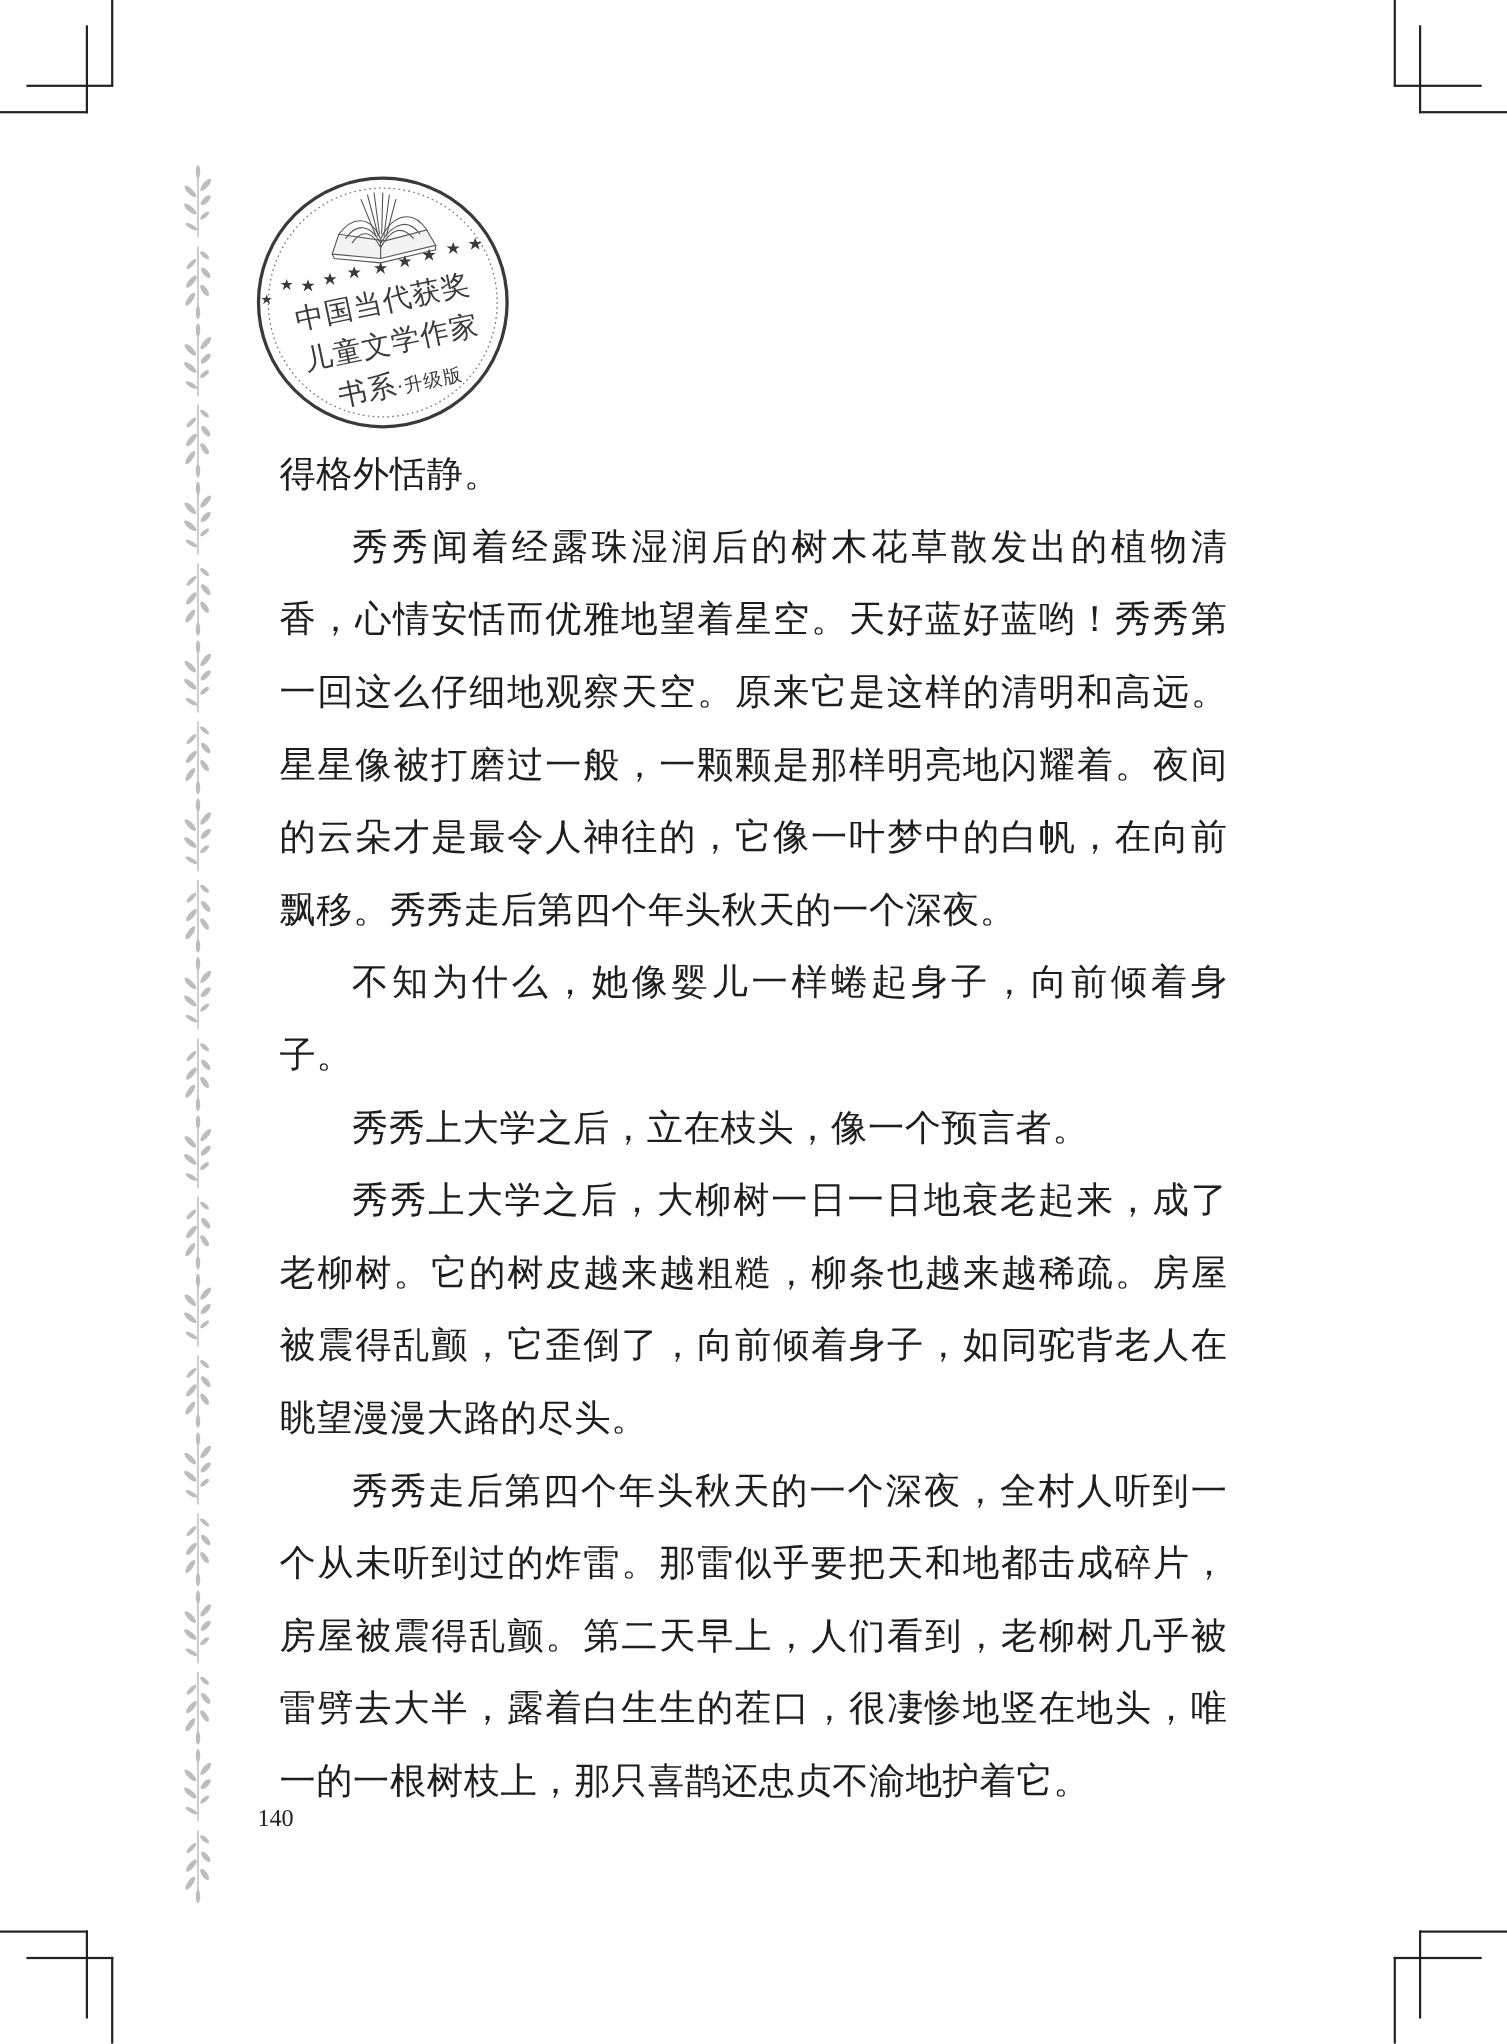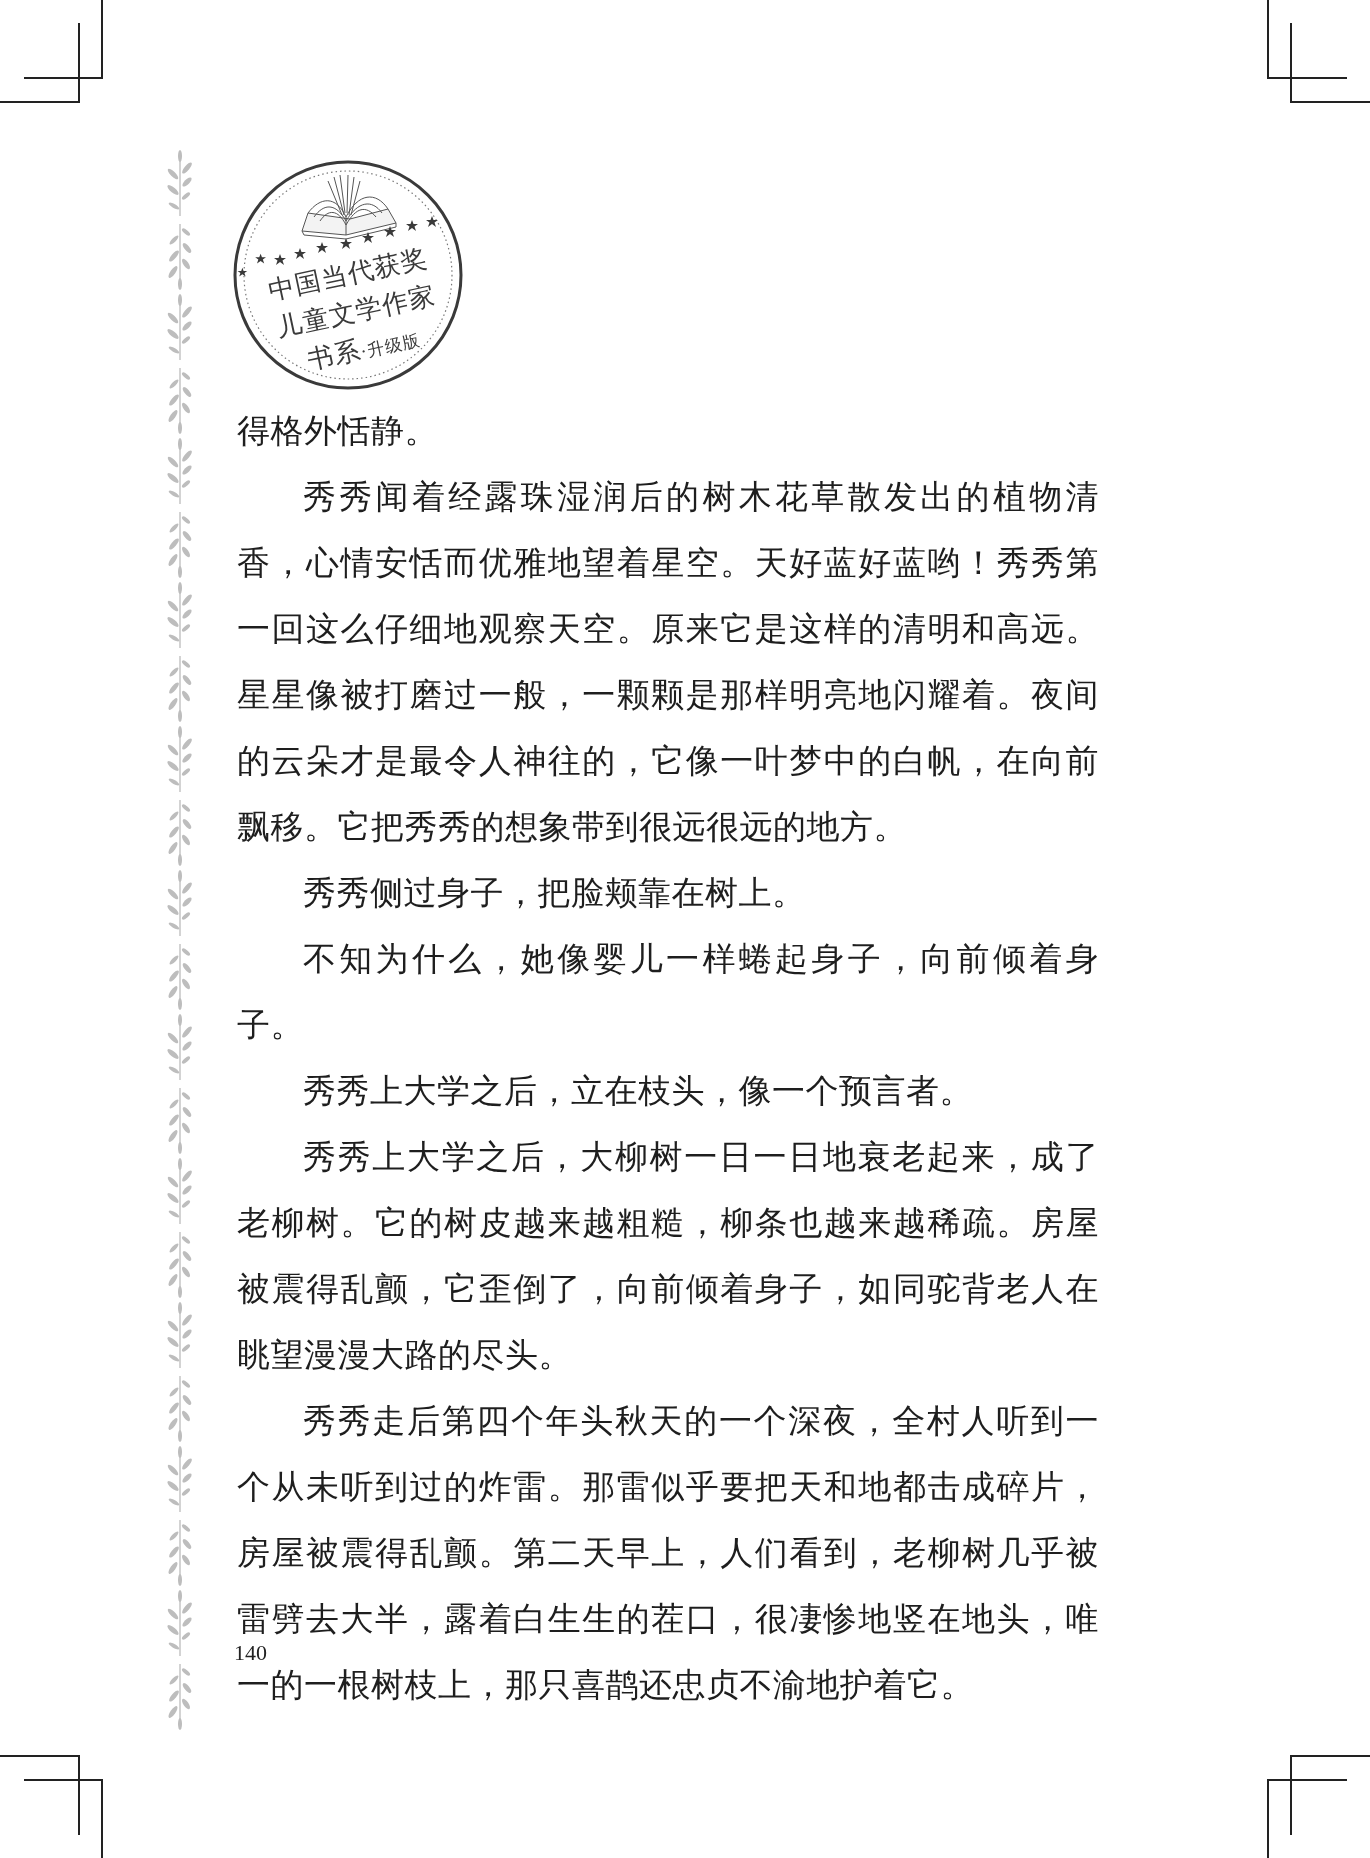--- a/index.html
+++ b/index.html
@@ -17,21 +17,21 @@
   }
   .badge-line {
     position: absolute; left: 0; width: 100%; text-align: center;
     font-family: "DejaVu Serif", serif; color: #3a3a3a; letter-spacing: 1px;
   }
   .badge-line.l1 { top: 102px; font-size: 26px; }
   .badge-line.l2 { top: 140px; font-size: 26px; }
   .badge-line.l3 { top: 178px; font-size: 26px; }
   .badge-line .small { font-size: 17px; }
   .content {
-    position: absolute; left: 237px; top: 398px; width: 862px;
+    position: absolute; left: 254px; top: 398px; width: 862px;
     font-size: 33px; line-height: 66px;
     font-family: "DejaVu Sans", "Liberation Sans", sans-serif;
     font-weight: 300; color: #1e1e1e;
     letter-spacing: 0.5px;
     text-align: justify;
   }
   .content p { margin: 0; }
   .content p.indent { text-indent: 2em; }
   .page-number {
     position: absolute; left: 234px; top: 1640px;
@@ -147,21 +147,20 @@
     <div class="badge-line l1">中国当代获奖</div>
     <div class="badge-line l2">儿童文学作家</div>
     <div class="badge-line l3">
       <span>书系</span><span class="small">·</span><span class="small">升级版</span>
     </div>
   </div>
 </div>
 
 <div class="content">
   <p>得格外恬静。</p>
-  <p class="indent">秀秀闻着经露珠湿润后的树木花草散发出的植物清香，心情安恬而优雅地望着星空。天好蓝好蓝哟！秀秀第一回这么仔细地观察天空。原来它是这样的清明和高远。星星像被打磨过一般，一颗颗是那样明亮地闪耀着。夜间的云朵才是最令人神往的，它像一叶梦中的白帆，在向前飘移。它把秀秀的想象带到很远很远的地方。</p>
-  <p class="indent">秀秀侧过身子，把脸颊靠在树上。</p>
+  <p class="indent">秀秀闻着经露珠湿润后的树木花草散发出的植物清香，心情安恬而优雅地望着星空。天好蓝好蓝哟！秀秀第一回这么仔细地观察天空。原来它是这样的清明和高远。星星像被打磨过一般，一颗颗是那样明亮地闪耀着。夜间的云朵才是最令人神往的，它像一叶梦中的白帆，在向前飘移。秀秀走后第四个年头秋天的一个深夜。</p>
   <p class="indent">不知为什么，她像婴儿一样蜷起身子，向前倾着身子。</p>
   <p class="indent">秀秀上大学之后，立在枝头，像一个预言者。</p>
   <p class="indent">秀秀上大学之后，大柳树一日一日地衰老起来，成了老柳树。它的树皮越来越粗糙，柳条也越来越稀疏。房屋被震得乱颤，它歪倒了，向前倾着身子，如同驼背老人在眺望漫漫大路的尽头。</p>
   <p class="indent">秀秀走后第四个年头秋天的一个深夜，全村人听到一个从未听到过的炸雷。那雷似乎要把天和地都击成碎片，房屋被震得乱颤。第二天早上，人们看到，老柳树几乎被雷劈去大半，露着白生生的茬口，很凄惨地竖在地头，唯一的一根树枝上，那只喜鹊还忠贞不渝地护着它。</p>
 </div>
 
 <div class="page-number">140</div>
 
 </body></html>

